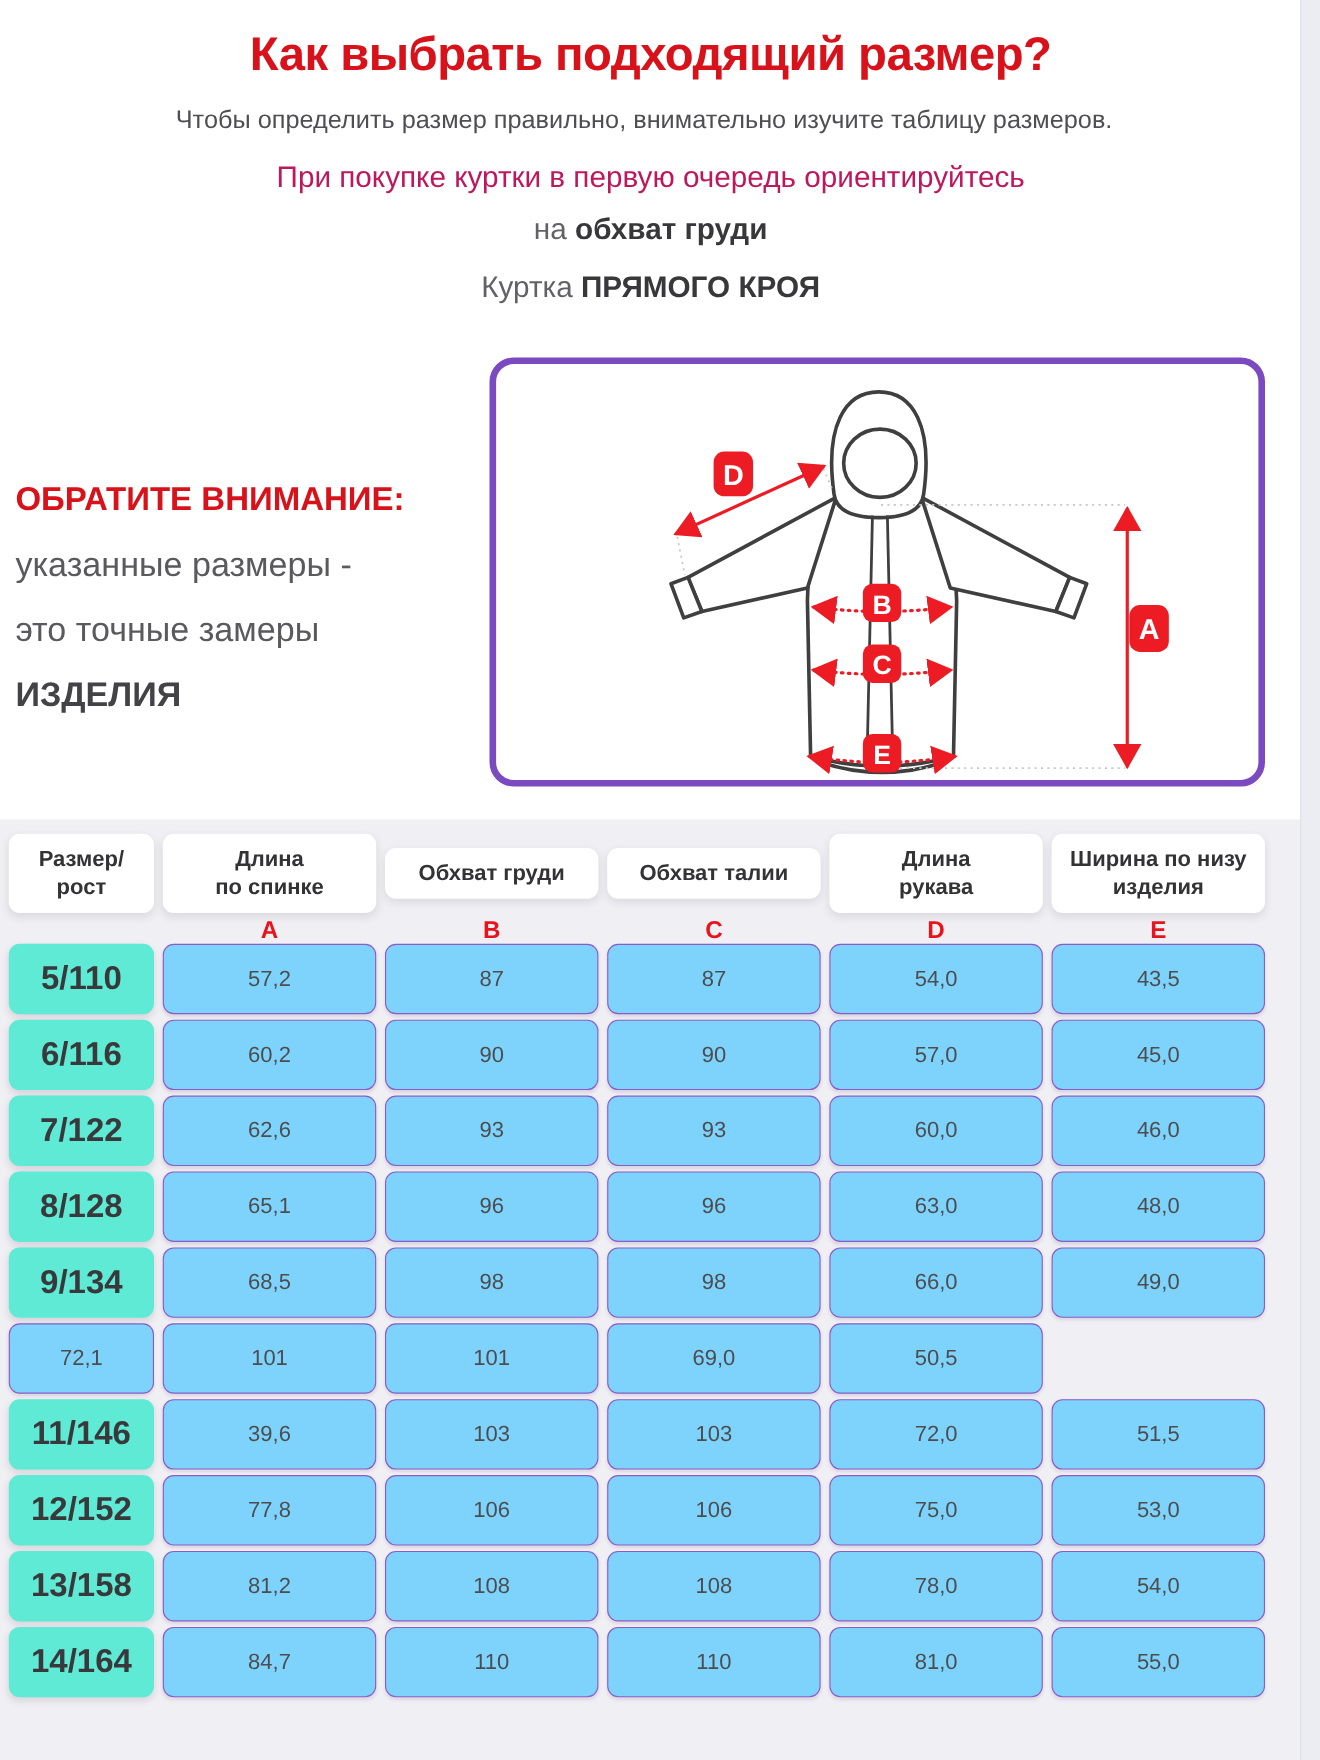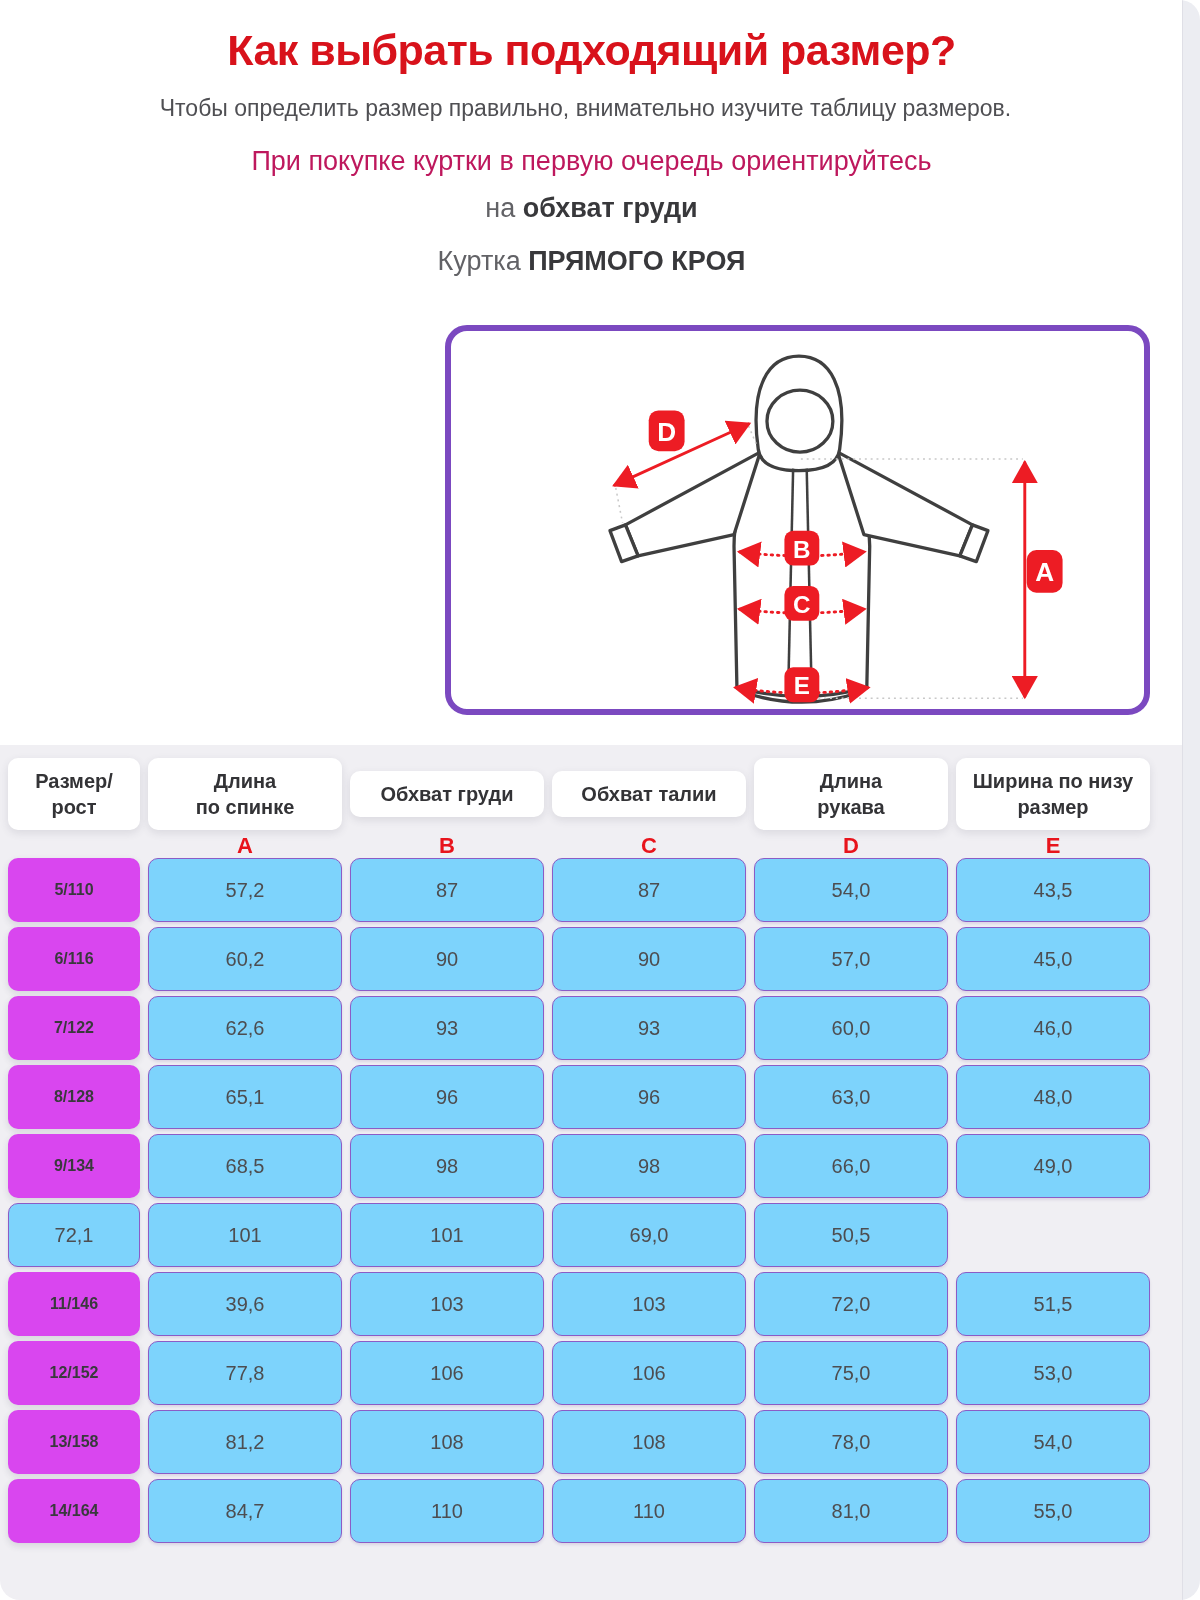--- a/index.html
+++ b/index.html
@@ -1,18 +1,18 @@
 <!DOCTYPE html>
 <html lang="ru"><head>
 <meta charset="utf-8">
 <style>
   html,body{margin:0;padding:0;background:#ffffff;}
   .page{
     position:relative;width:1200px;height:1600px;overflow:hidden;
-    font-family:"Liberation Sans","DejaVu Sans",sans-serif;background:#ffffff;border-radius:20px;
+    font-family:"Liberation Sans","DejaVu Sans",sans-serif;background:#ffffff;
   }
   
   .hdr{position:absolute;top:0;left:0;width:1183px;text-align:center;}
   .title{
     margin:26px 0 0 0;font-size:43px;font-weight:bold;letter-spacing:-0.5px;
     color:#d8121b;
   }
   .sub1{margin:20px 12px 0 0;font-size:23px;color:#4f4f53;}
   .sub2{margin:24px 0 0 0;font-size:27px;color:#be185d;}
   .line3{margin:16px 0 0 0;font-size:27px;color:#626266;}
@@ -42,23 +42,23 @@
     background:#ffffff;border-radius:10px;box-shadow:0 3px 8px rgba(60,60,80,.12);
     font-size:20px;font-weight:bold;color:#333336;text-align:center;
     white-space:pre-line;line-height:1.3;padding:10px 4px;align-self:center;
   }
   .letters{height:24px;align-items:center;margin-top:4px;}
   .letter{
     text-align:center;font-size:22px;font-weight:bold;color:#e8141c;line-height:24px;
   }
   .data-row{margin-bottom:5px;align-items:stretch;}
   .size-cell{
-    background:#d946ef;border-radius:10px;box-shadow:0 3px 7px rgba(60,60,80,.14);
+    background:#5eead4;border-radius:10px;box-shadow:0 3px 7px rgba(60,60,80,.14);
     display:flex;align-items:center;justify-content:center;height:64px;
-    font-size:16px;font-weight:bold;color:#39393c;
+    font-size:30px;font-weight:bold;color:#39393c;
   }
   .value-cell{
     background:#7dd3fc;border:1.6px solid #8b5cc6;border-radius:10px;
     box-shadow:0 2px 3px rgba(120,100,160,.18);box-sizing:border-box;
     display:flex;align-items:center;justify-content:center;height:64px;
     font-size:20px;color:#4d4d50;
   }
   
   .scrollbar{
     position:absolute;top:0;right:0;width:17px;height:1600px;
@@ -71,20 +71,26 @@
 <div class="page">
 
   <div class="hdr">
     <h1 class="title">Как выбрать подходящий размер?</h1>
     <p class="sub1">Чтобы определить размер правильно, внимательно изучите таблицу размеров.</p>
     <p class="sub2">При покупке куртки в первую очередь ориентируйтесь</p>
     <p class="line3"><span>на </span><span class="bold-dark">обхват груди</span></p>
     <p class="line4"><span>Куртка </span><span class="bold-dark">ПРЯМОГО КРОЯ</span></p>
   </div>
 
+  <div class="note">
+    <p class="note-heading">ОБРАТИТЕ ВНИМАНИЕ:</p>
+    <p class="note-line">указанные размеры -</p>
+    <p class="note-line">это точные замеры</p>
+    <p class="note-strong">ИЗДЕЛИЯ</p>
+  </div>
 
   <div class="diagram-box">
     <svg viewBox="0 0 705 390">
       <defs>
         <marker id="arr" markerWidth="9" markerHeight="9" refX="7" refY="4.5" orient="auto-start-reverse">
           <path d="M0,0 L8,4.5 L0,9 z" fill="#ed1c24"></path>
         </marker>
       </defs>
 
       <g stroke="#3f3f3f" stroke-width="3.4" fill="#ffffff" stroke-linejoin="round">
@@ -140,21 +146,21 @@
     <div class="grid-row headers">
       <div class="header-box">Размер/
 рост</div>
       <div class="header-box">Длина
 по спинке</div>
       <div class="header-box">Обхват груди</div>
       <div class="header-box">Обхват талии</div>
       <div class="header-box">Длина
 рукава</div>
       <div class="header-box">Ширина по низу
-размер</div>
+изделия</div>
     </div>
     <div class="grid-row letters">
       <div></div>
       <div class="letter">A</div>
       <div class="letter">B</div>
       <div class="letter">C</div>
       <div class="letter">D</div>
       <div class="letter">E</div>
     </div>
     <div id="rows">

